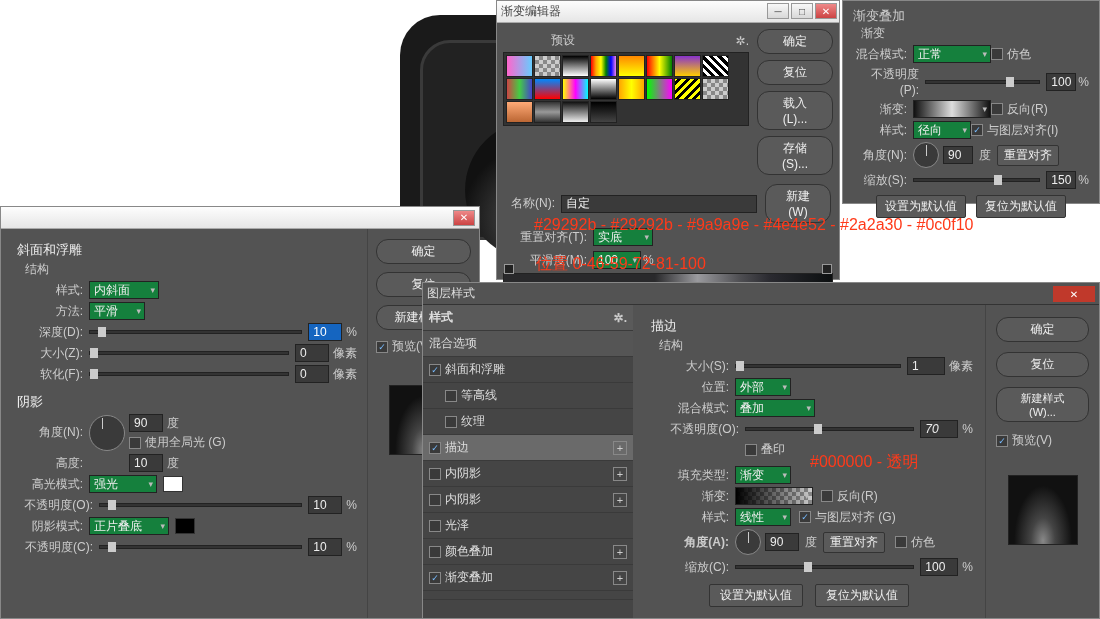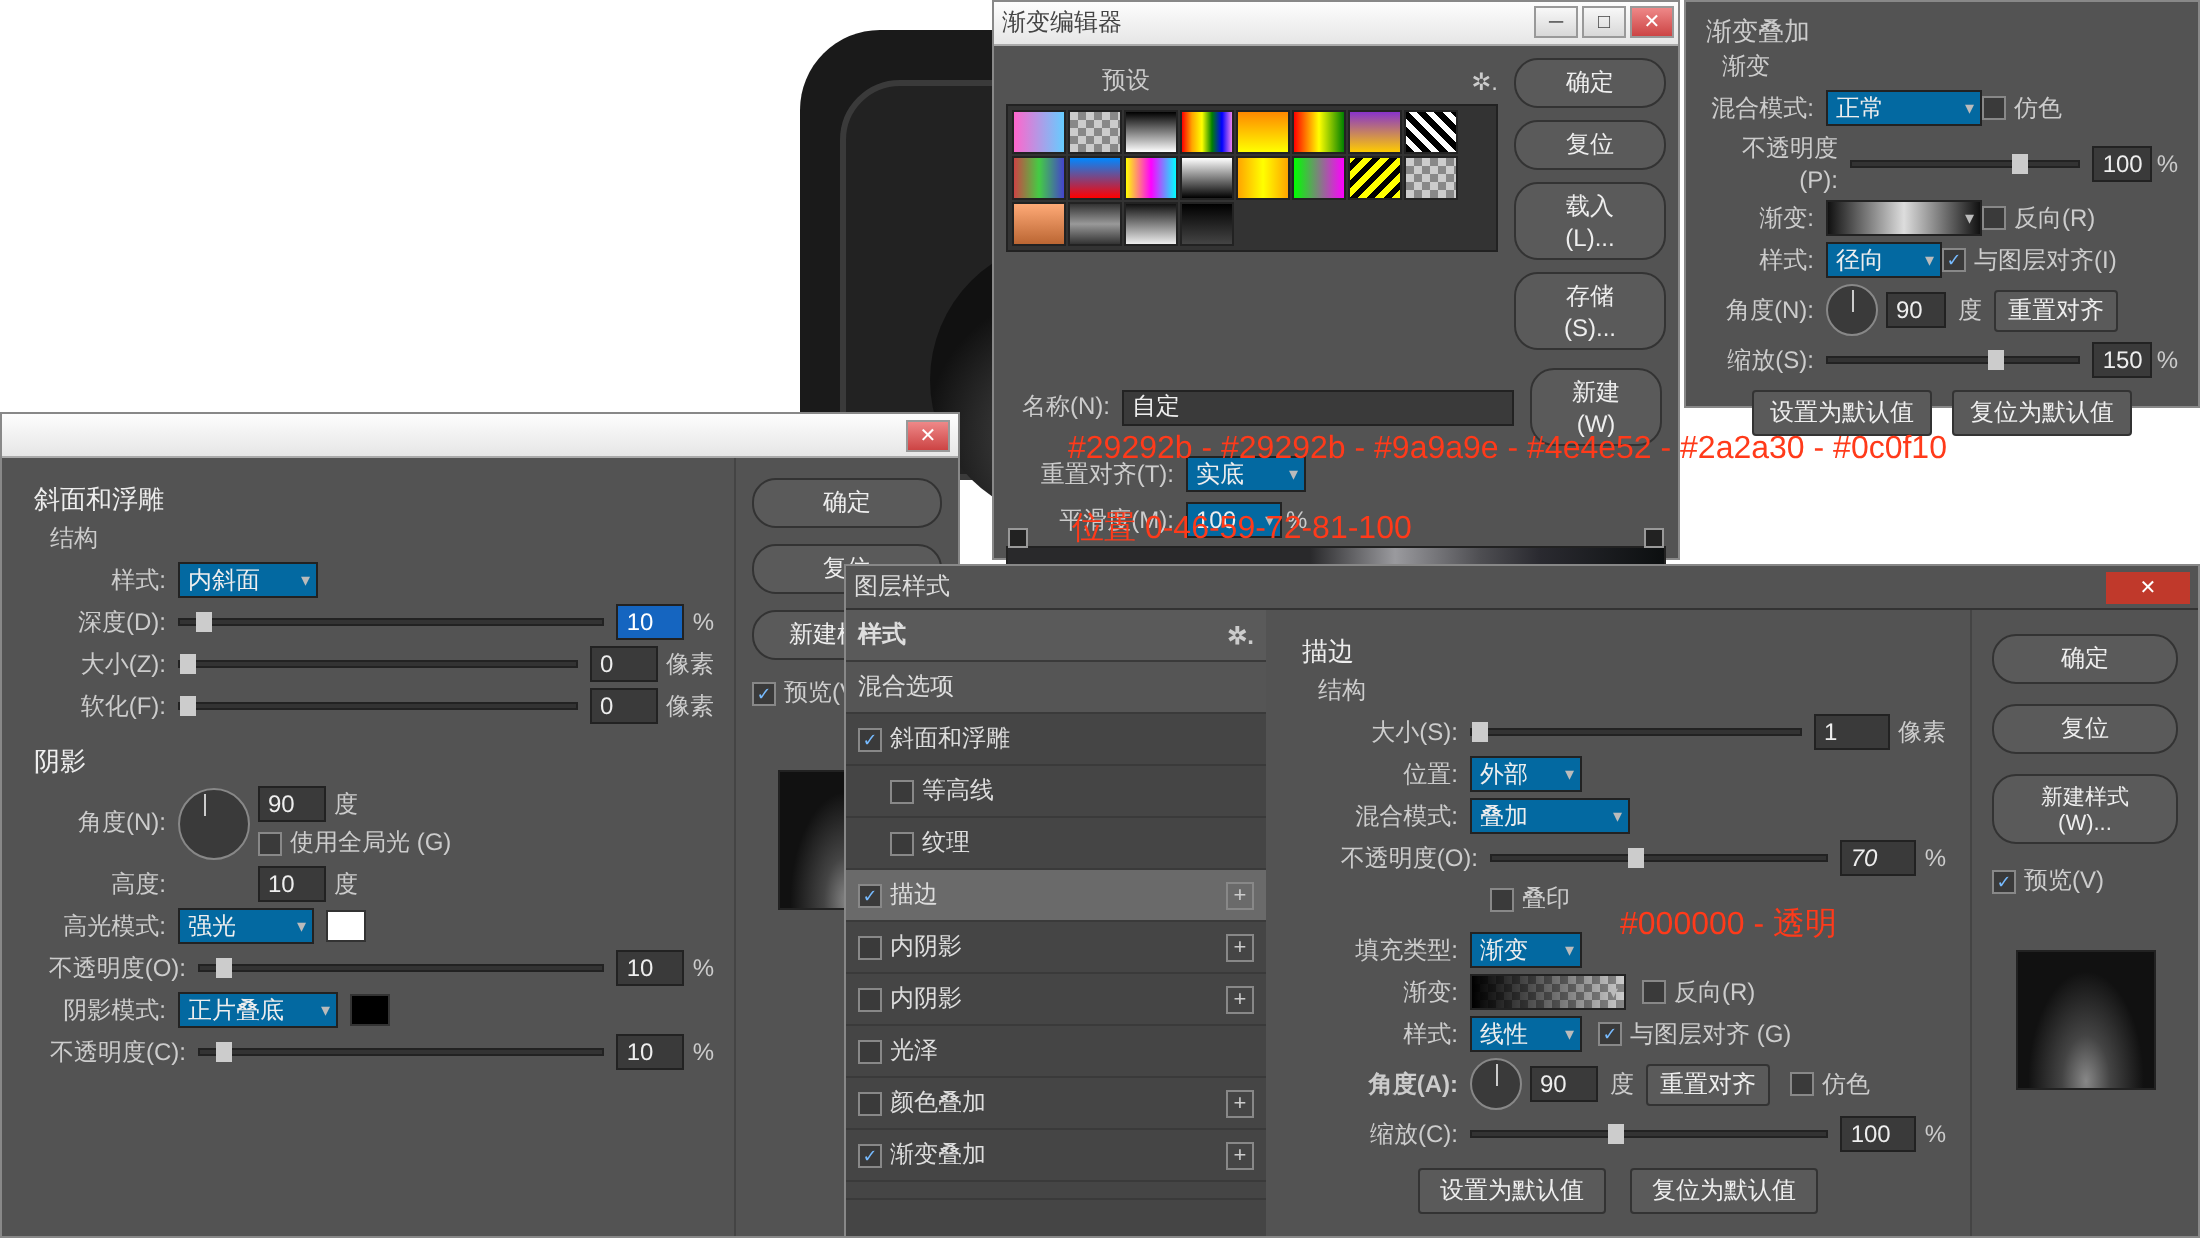--- a/index.html
+++ b/index.html
@@ -18,21 +18,21 @@
 .winbtns { position: absolute; right: 2px; top: 2px; display: flex; gap: 2px; }
 .winbtn { width: 22px; height: 16px; border: 1px solid #999; background: linear-gradient(#f8f8f8,#d8d8d8); font-size: 10px; display: flex; align-items: center; justify-content: center; cursor: pointer; }
 .winbtn.close { background: linear-gradient(#e88,#c44); color: #fff; }
 
 .section-title { color: #eee; font-size: 13px; margin: 4px 0 2px 6px; }
 .section-sub { color: #ccc; font-size: 12px; margin-left: 14px; }
 .row { display: flex; align-items: center; margin: 3px 0; font-size: 12px; }
 .label { text-align: right; padding-right: 6px; color: #ccc; }
 .input { background: #3a3a3a; border: 1px solid #222; color: #eee; padding: 1px 4px; font-size: 12px; height: 18px; }
 .input.hl { background: #1565c0; color: #fff; }
-.select { background: #0369a1; border: 1px solid #222; color: #eee; padding: 0 18px 0 4px; height: 18px; font-size: 12px; position: relative; display: inline-flex; align-items: center; }
+.select { background: #15803d; border: 1px solid #222; color: #eee; padding: 0 18px 0 4px; height: 18px; font-size: 12px; position: relative; display: inline-flex; align-items: center; }
 .select::after { content: "▾"; position: absolute; right: 3px; color: #bbb; font-size: 9px; }
 .btn { background: #5a5a5a; border: 1px solid #333; border-radius: 10px; color: #eee; font-size: 12px; padding: 3px 14px; text-align: center; cursor: pointer; }
 .btn.round { border-radius: 12px; }
 .checkbox { width: 12px; height: 12px; border: 1px solid #888; background: #3a3a3a; display: inline-flex; align-items: center; justify-content: center; font-size: 9px; color: #8cf; margin-right: 4px; }
 .checkbox.checked::before { content: "✓"; color: #7bf; }
 .radio { width: 11px; height: 11px; border: 1px solid #888; border-radius: 50%; background: #3a3a3a; display: inline-block; margin-right: 3px; position: relative; }
 .radio.checked::after { content: ""; position: absolute; left: 2px; top: 2px; width: 5px; height: 5px; background: #7bf; border-radius: 50%; }
 
 
 .grad-presets { display: grid; grid-template-columns: repeat(8, 27px); grid-auto-rows: 22px; gap: 1px; background: #333; padding: 2px; border: 1px solid #222; }
@@ -213,20 +213,26 @@
     <div class="dialog" style="position:relative; flex:1; padding:8px 10px; border:none;">
       <div class="section-title">斜面和浮雕</div>
       <div class="section-sub">结构</div>
       <div class="row">
           <span class="label" style="width:78px;">样式:</span>
           <div class="select" style="width:70px;">
             <span>内斜面</span>
           </div>
         </div>
       <div class="row">
+          <span class="label" style="width:78px;">方法:</span>
+          <div class="select" style="width:56px;">
+            <span>平滑</span>
+          </div>
+        </div>
+      <div class="row">
           <span class="label" style="width:78px;">深度(D):</span>
           <div class="slider" style="width:100px;">
             <div class="slider-thumb" style="left:8px;"></div>
           </div>
           <input class="input hl" style="width: 34px; margin-left: 6px;" value="10">
           <span style="margin-left:4px;">%</span>
         </div>
       <div class="row">
           <span class="label" style="width:78px;">大小(Z):</span>
           <div class="slider" style="width:100px;">

